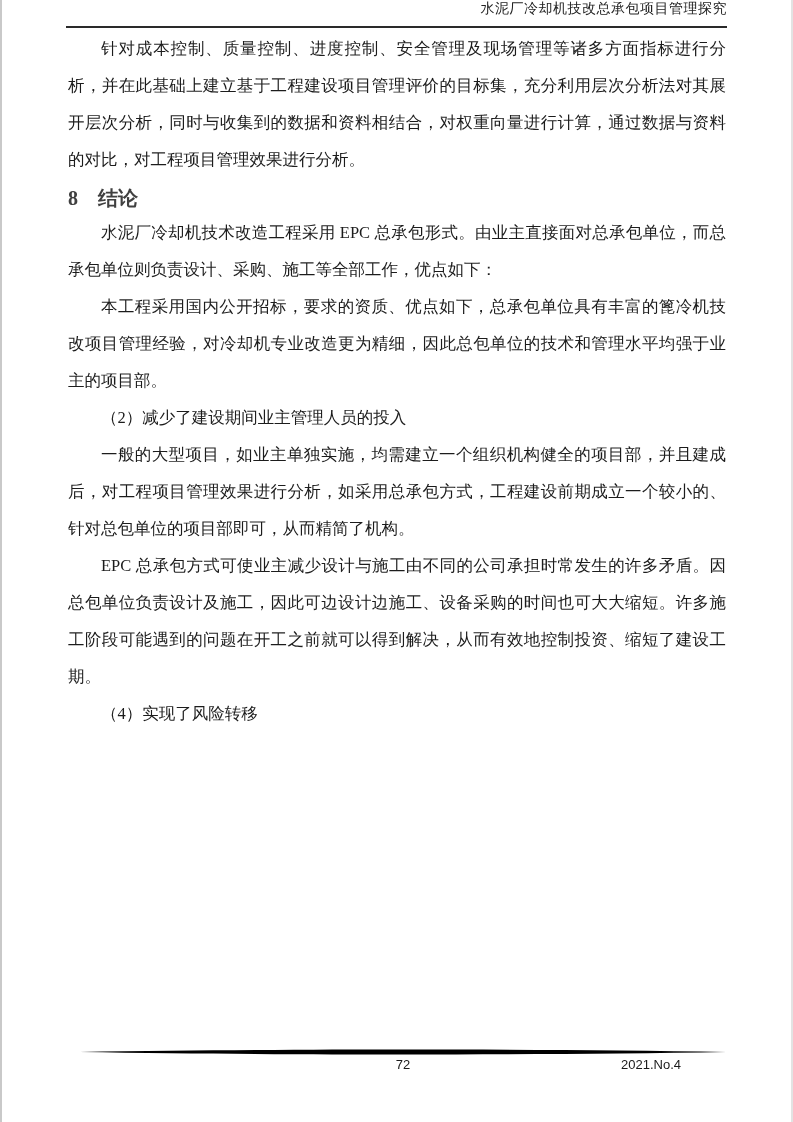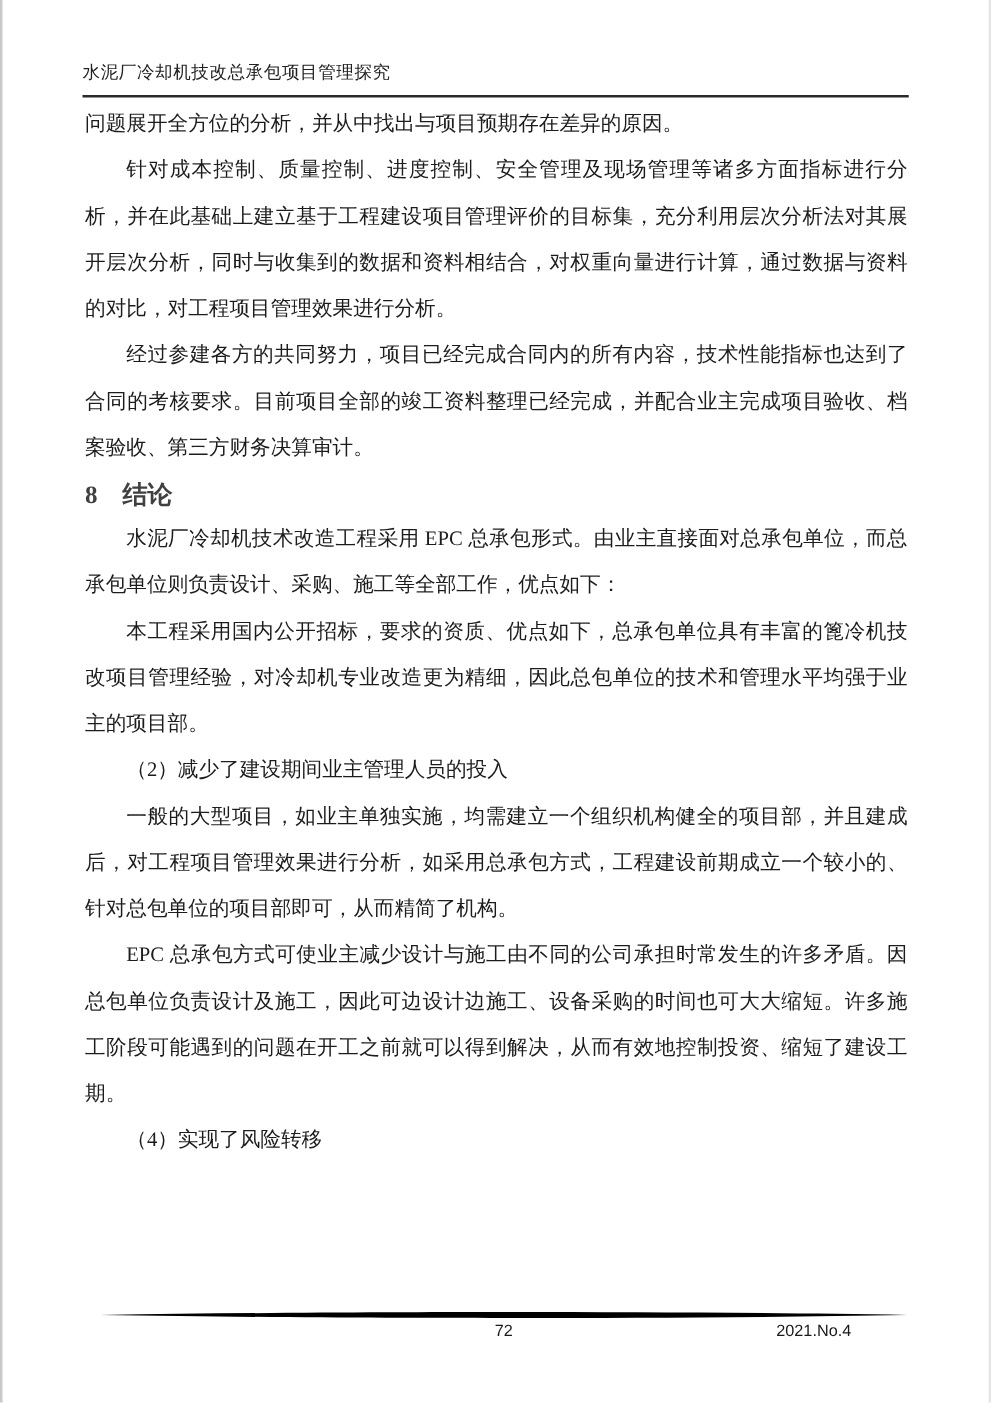--- a/index.html
+++ b/index.html
@@ -12,23 +12,22 @@
     overflow:hidden;
   }
   .page{
     position:absolute;inset:0;
     background:#ffffff;
     border-left:2px solid #c9c9c9;
     border-right:2px solid #e3e3e3;
     box-sizing:border-box;
   }
   .header{
-    padding-top:50px;
     margin:0 64px 0 64px;
-    text-align:left;
+    text-align:right;
   }
   .header-title{
     font-size:14px;
     letter-spacing:0.5px;
     color:#222222;
     line-height:18px;
   }
   .header-rule{
     margin:8px 0 0 0;
     border:none;
@@ -89,23 +88,21 @@
 <body>
 
 <div class="page">
 
   <div class="header">
     <div class="header-title">水泥厂冷却机技改总承包项目管理探究</div>
     <hr class="header-rule">
   </div>
 
   <div class="content">
-    <p class="cont">问题展开全方位的分析，并从中找出与项目预期存在差异的原因。</p>
     <p>针对成本控制、质量控制、进度控制、安全管理及现场管理等诸多方面指标进行分析，并在此基础上建立基于工程建设项目管理评价的目标集，充分利用层次分析法对其展开层次分析，同时与收集到的数据和资料相结合，对权重向量进行计算，通过数据与资料的对比，对工程项目管理效果进行分析。</p>
-    <p>经过参建各方的共同努力，项目已经完成合同内的所有内容，技术性能指标也达到了合同的考核要求。目前项目全部的竣工资料整理已经完成，并配合业主完成项目验收、档案验收、第三方财务决算审计。</p>
     <h1>8　结论</h1>
     <p>水泥厂冷却机技术改造工程采用 EPC 总承包形式。由业主直接面对总承包单位，而总承包单位则负责设计、采购、施工等全部工作，优点如下：</p>
     <p>本工程采用国内公开招标，要求的资质、优点如下，总承包单位具有丰富的篦冷机技改项目管理经验，对冷却机专业改造更为精细，因此总包单位的技术和管理水平均强于业主的项目部。</p>
     <p>（2）减少了建设期间业主管理人员的投入</p>
     <p>一般的大型项目，如业主单独实施，均需建立一个组织机构健全的项目部，并且建成后，对工程项目管理效果进行分析，如采用总承包方式，工程建设前期成立一个较小的、针对总包单位的项目部即可，从而精简了机构。</p>
     <p>EPC 总承包方式可使业主减少设计与施工由不同的公司承担时常发生的许多矛盾。因总包单位负责设计及施工，因此可边设计边施工、设备采购的时间也可大大缩短。许多施工阶段可能遇到的问题在开工之前就可以得到解决，从而有效地控制投资、缩短了建设工期。</p>
     <p>（4）实现了风险转移</p>
   </div>
 
   <div class="footer">

